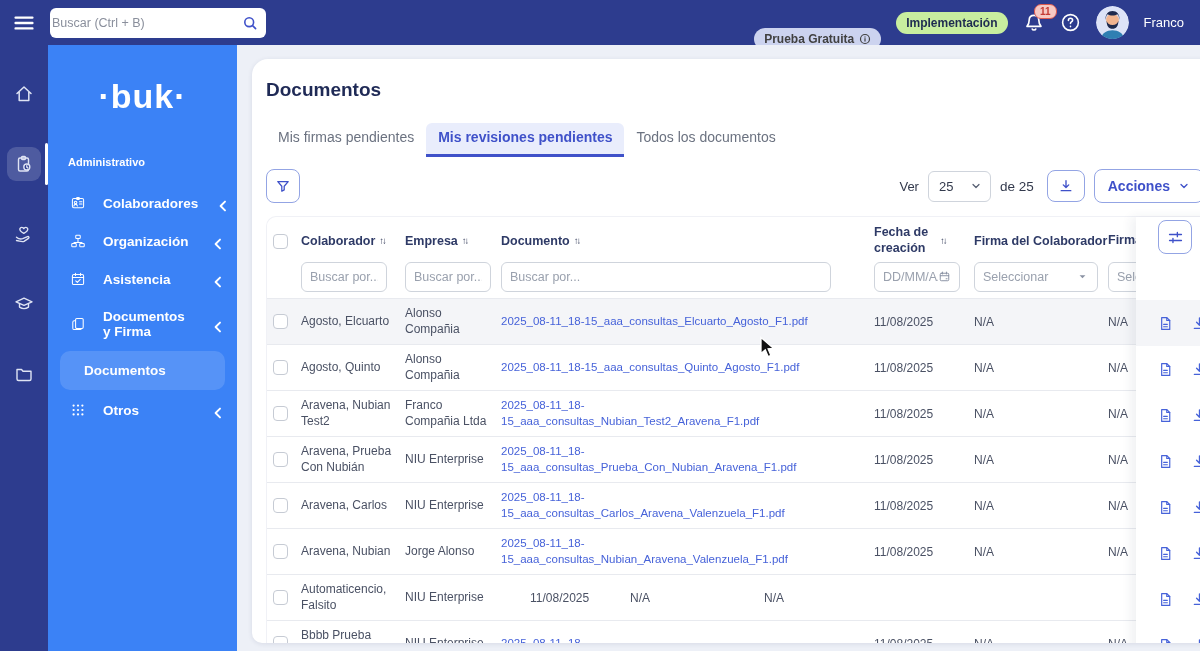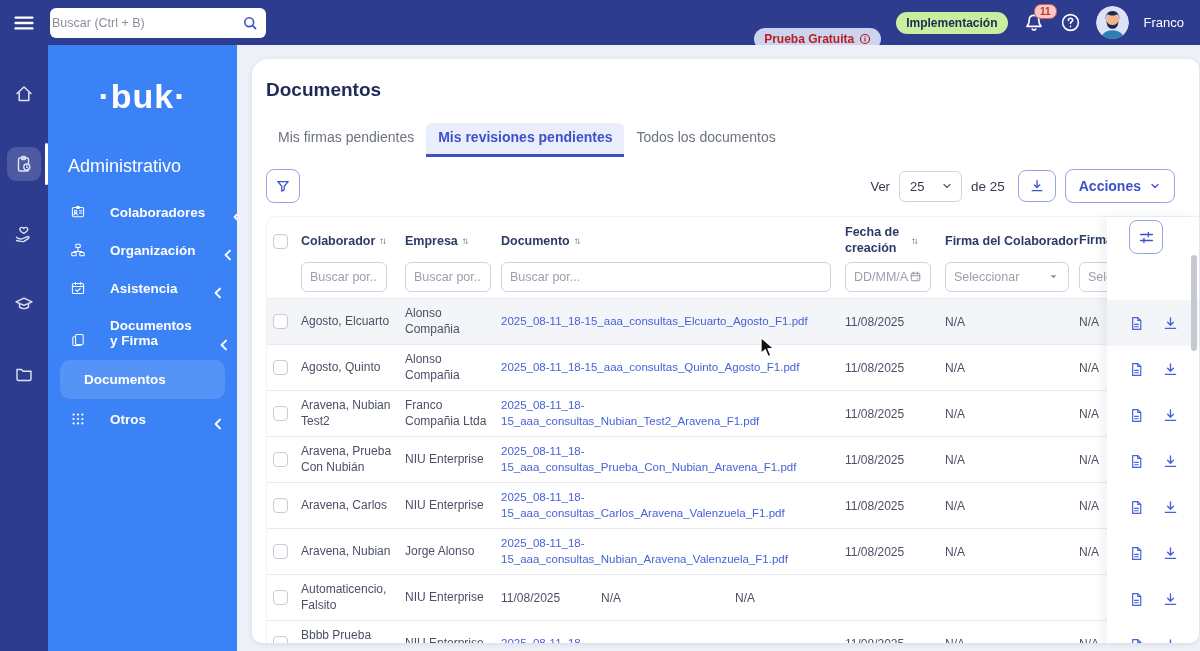--- a/index.html
+++ b/index.html
@@ -8,21 +8,21 @@
 
   
   .navbar { height:45px; background:#2d3c8e; display:flex; align-items:center; padding:0 16px 0 12px; }
   .hamburger { width:24px; height:24px; color:#fff; cursor:pointer; margin-right:14px; display:flex; align-items:center; }
   .nav-search { width:216px; height:30px; background:#fff; border-radius:6px; display:flex; align-items:center; padding:0 8px 0 2px; }
   .nav-search input { border:none; outline:none; flex:1; font-size:12.5px; color:#444; font-family:"Liberation Sans",sans-serif; }
   .nav-search input::placeholder { color:#8a8f9c; }
   .nav-search .sicon { color:#3f51c9; width:16px; height:16px; }
   .nav-right { margin-left:auto; display:flex; align-items:center; gap:15px; }
   .pill { border-radius:13px; padding:4px 10px; font-size:12px; font-weight:bold; display:flex; align-items:center; gap:5px; }
-  .pill-trial { background:#ccd3ef; color:#b91c1c;margin-top:33px; }
+  .pill-trial { background:#ccd3ef; color:#404040;margin-top:33px; }
   .pill-impl { background:#c8ee9f; color:#1e2b50; }
   .bell-wrap { position:relative; color:#fff; width:22px; height:22px; }
   .bell-badge { position:absolute; top:-8px; right:-12px; background:#f6c9c4; border:1px solid #dd5a50; color:#c43a33;
     font-size:10px; font-weight:bold; border-radius:7px; padding:1px 5px; line-height:11px; }
   .help { color:#fff; width:21px; height:21px; }
   .avatar { width:33px; height:33px; border-radius:50%; overflow:hidden; flex-shrink:0; }
   .user-name { color:#fff; font-size:13px; }
 
   
   .layout { display:flex; height:606px; }
@@ -32,23 +32,23 @@
   .rail-item { width:48px; display:flex; justify-content:center; position:relative; padding:6px 0; cursor:pointer; }
   .rail-item svg { width:20px; height:20px; color:#dfe4f4; }
   .rail-item.active { }
   .rail-item.active .ribox { background:rgba(255,255,255,.16); border-radius:9px; }
   .ribox { width:34px; height:34px; display:flex; align-items:center; justify-content:center; }
   .rail-item.active::after { content:""; position:absolute; right:0; top:2px; width:3px; height:42px; background:#fff; border-radius:2px; }
 
   
   .panel { width:189px; background:#3b82f6; color:#fff; flex-shrink:0; }
   .logo { text-align:center; margin-top:32px; font-size:34px; font-weight:bold; letter-spacing:1px; }
-  .section-label { margin:40px 0 7px 20px; font-size:18px; font-weight:normal; }
+  .section-label { margin:40px 0 7px 20px; font-size:11px; font-weight:bold; }
   .menu { margin-top:16px; }
-  .menu-item { display:flex; align-items:flex-end; gap:24px; padding:11px 16px 11px 22px; font-size:13.5px; font-weight:600; cursor:pointer; }
+  .menu-item { display:flex; align-items:center; gap:17px; padding:11px 16px 11px 22px; font-size:13.5px; font-weight:600; cursor:pointer; }
   .menu-item svg { width:16px; height:16px; flex-shrink:0; }
   .menu-item .chev { margin-left:auto; width:11px; height:11px; }
   .submenu-item { margin:1px 12px; padding:12px 12px 12px 24px; background:rgba(255,255,255,.14); border-radius:10px;
     font-size:13.5px; font-weight:600; cursor:pointer; }
 
   
   .main { flex:1; background:#edf0f7; padding:14px 8px 0 15px; position:relative; }
   .card { background:#fff; border-radius:16px 10px 10px 10px; height:584px; box-shadow:0 1px 5px rgba(30,40,90,.10);
     padding:20px 0 0 14px; position:relative; overflow:hidden; }
   .page-title { font-size:19px; font-weight:bold; color:#1f2a56; }
@@ -71,21 +71,21 @@
     font-size:14px; display:flex; align-items:center; gap:8px; padding:0 13px; cursor:pointer; font-family:"Liberation Sans",sans-serif; }
 
   
   .tablewrap { margin-top:13px; position:relative; border-top:1px solid #f0f1f6; border-left:1px solid #f0f1f6; border-top-left-radius:10px; }
   .thead, .tfilters, .trow { display:flex; align-items:center; }
   .c { flex-shrink:0; padding-right:10px; }
   .c-check { width:34px; display:flex; justify-content:flex-start; padding-left:6px; }
   .c-colab { width:104px; }
   .c-emp   { width:96px; }
   .c-doc   { width:344px; }
-  .c-fecha { width:100px; }
+  .c-fecha { width:100px;margin-left:29px; }
   .c-f1    { width:134px; }
   .c-f2    { flex:1; overflow:hidden; }
   .thead { height:42px; padding-top:6px; }
   .thead .hl { font-size:12.5px; font-weight:bold; color:#2e3a66; }
   .hcell { display:flex; align-items:center; gap:4px; }
   .sort { font-size:9.5px; color:#39415e; letter-spacing:-2px; line-height:1; }
   .c-f1 .hl { white-space:nowrap; }
   .hl2 { line-height:1.25; }
   .tfilters { height:40px; border-bottom:1px solid #e8eaef; padding-bottom:4px; }
   .finput { border:1px solid #cfd4dc; border-radius:6px; height:30px; font-size:12.5px; color:#444; padding:0 8px;

